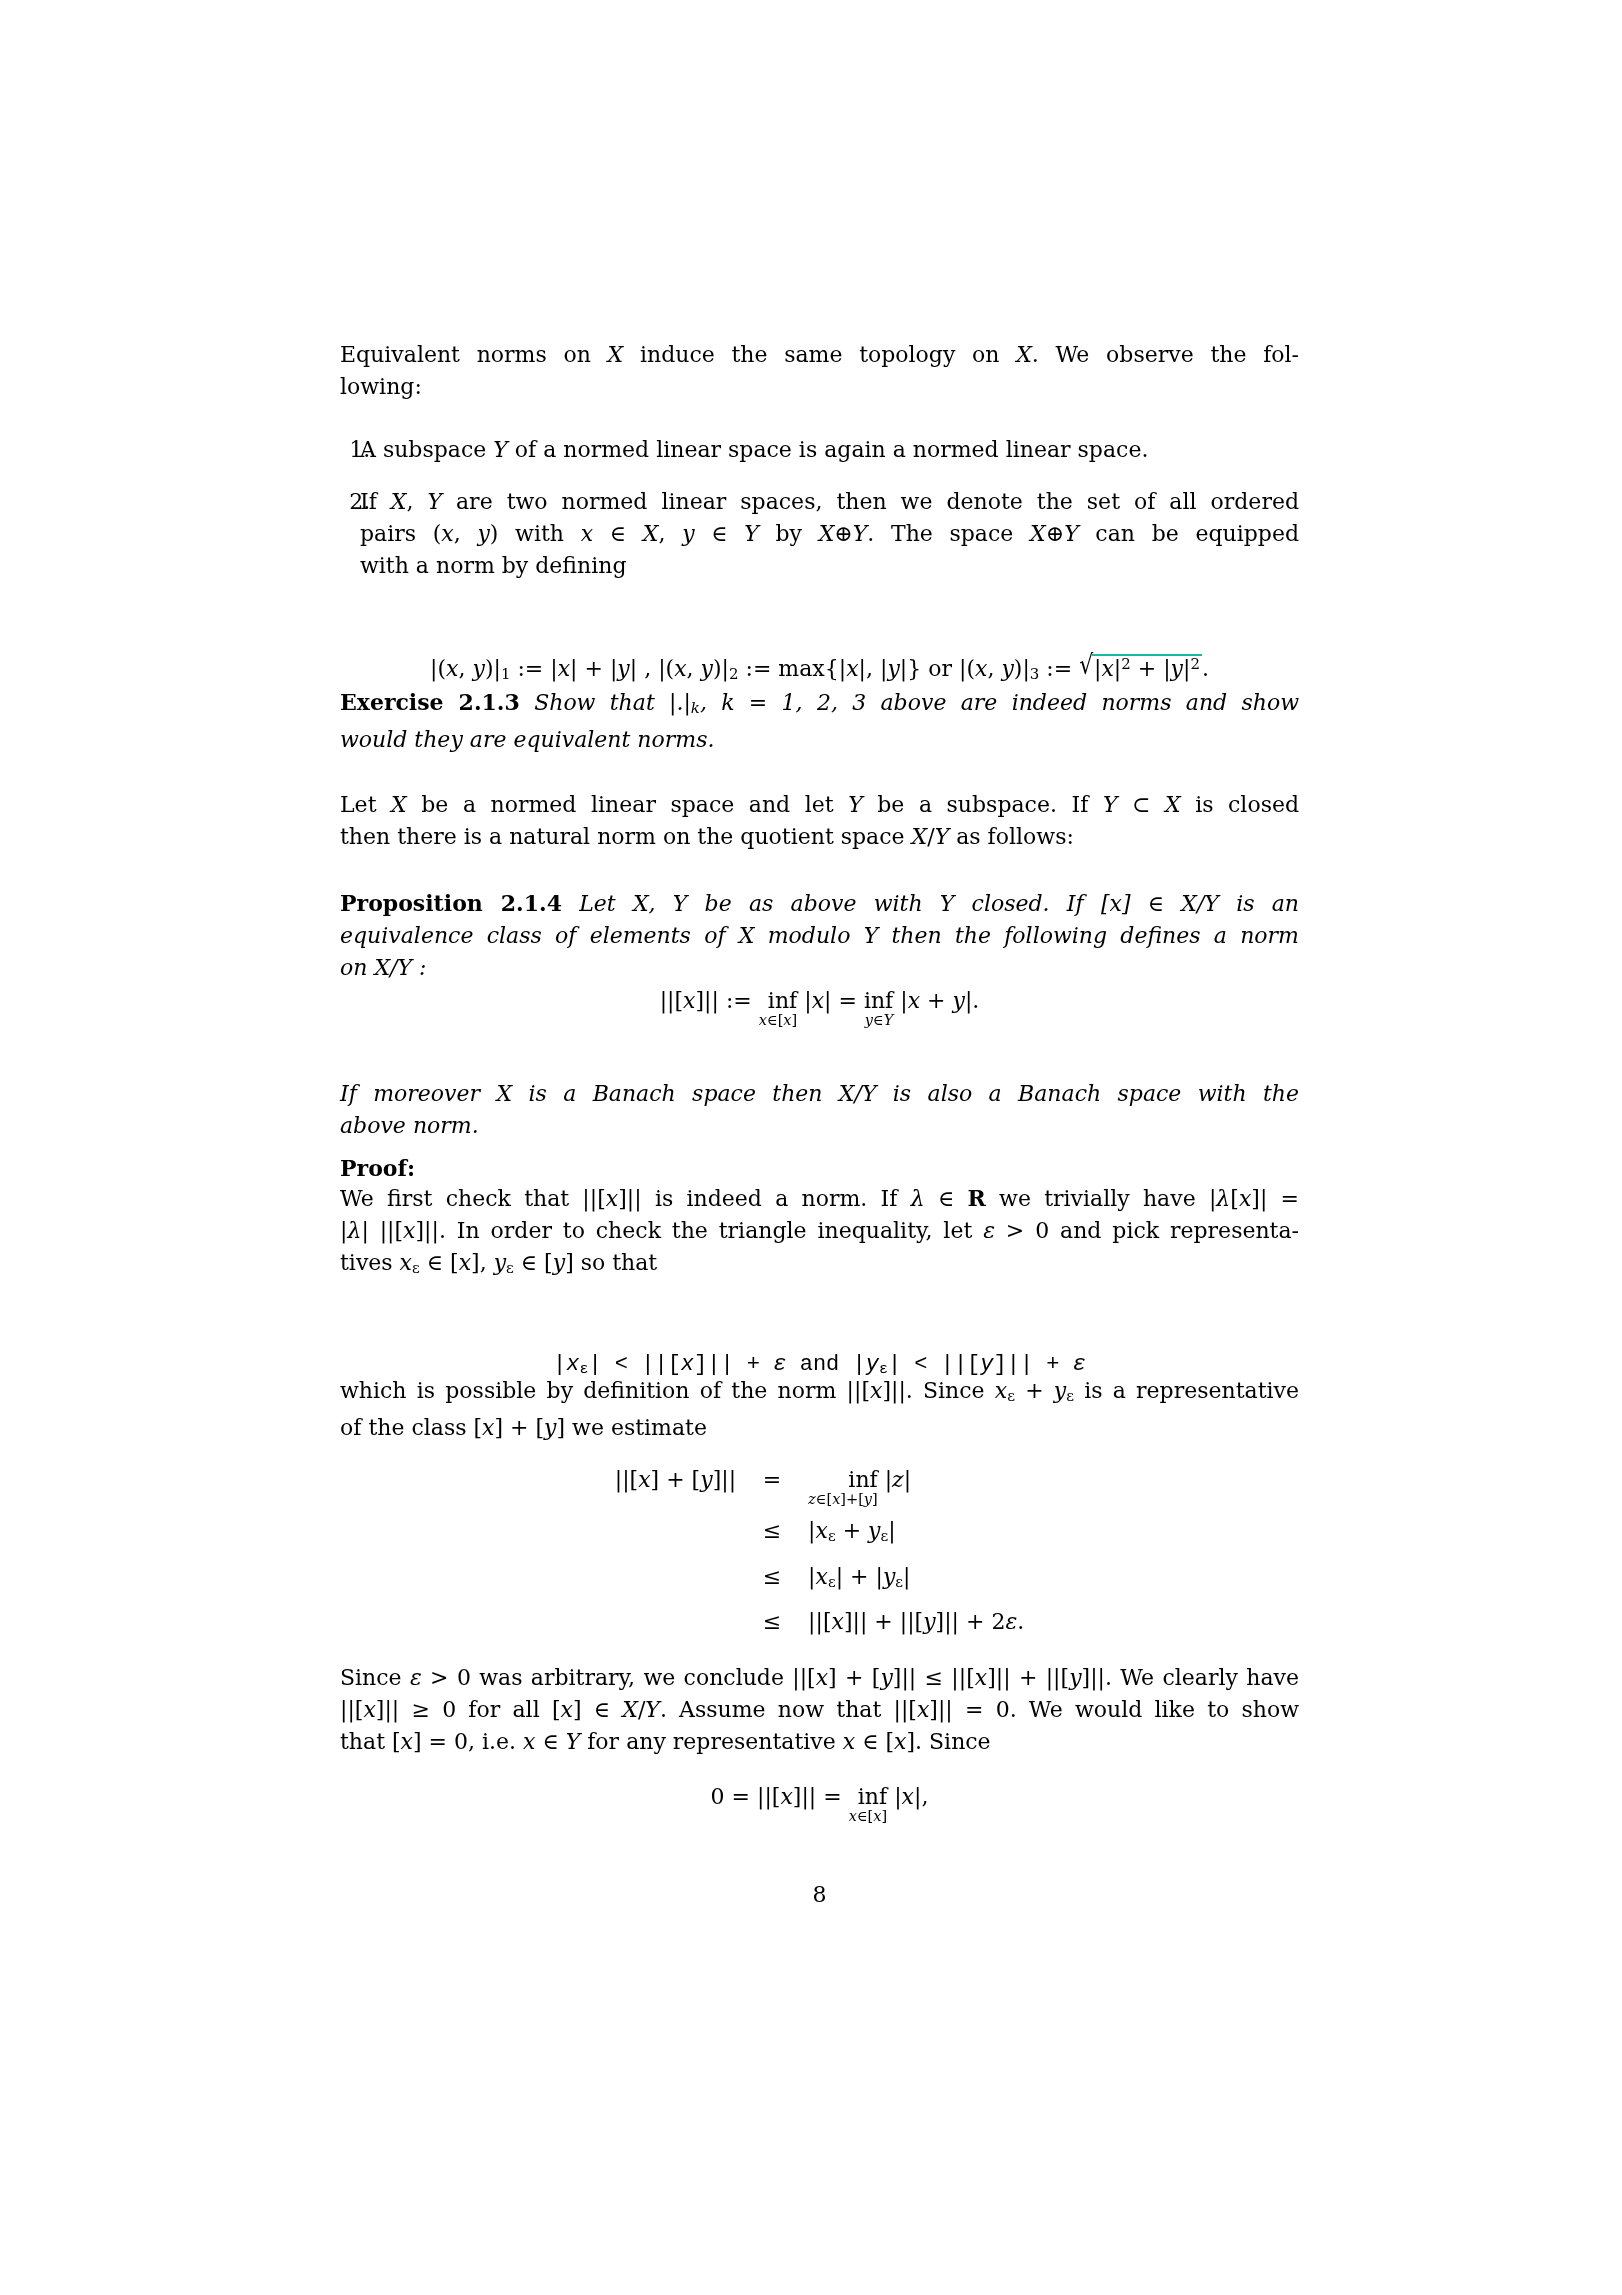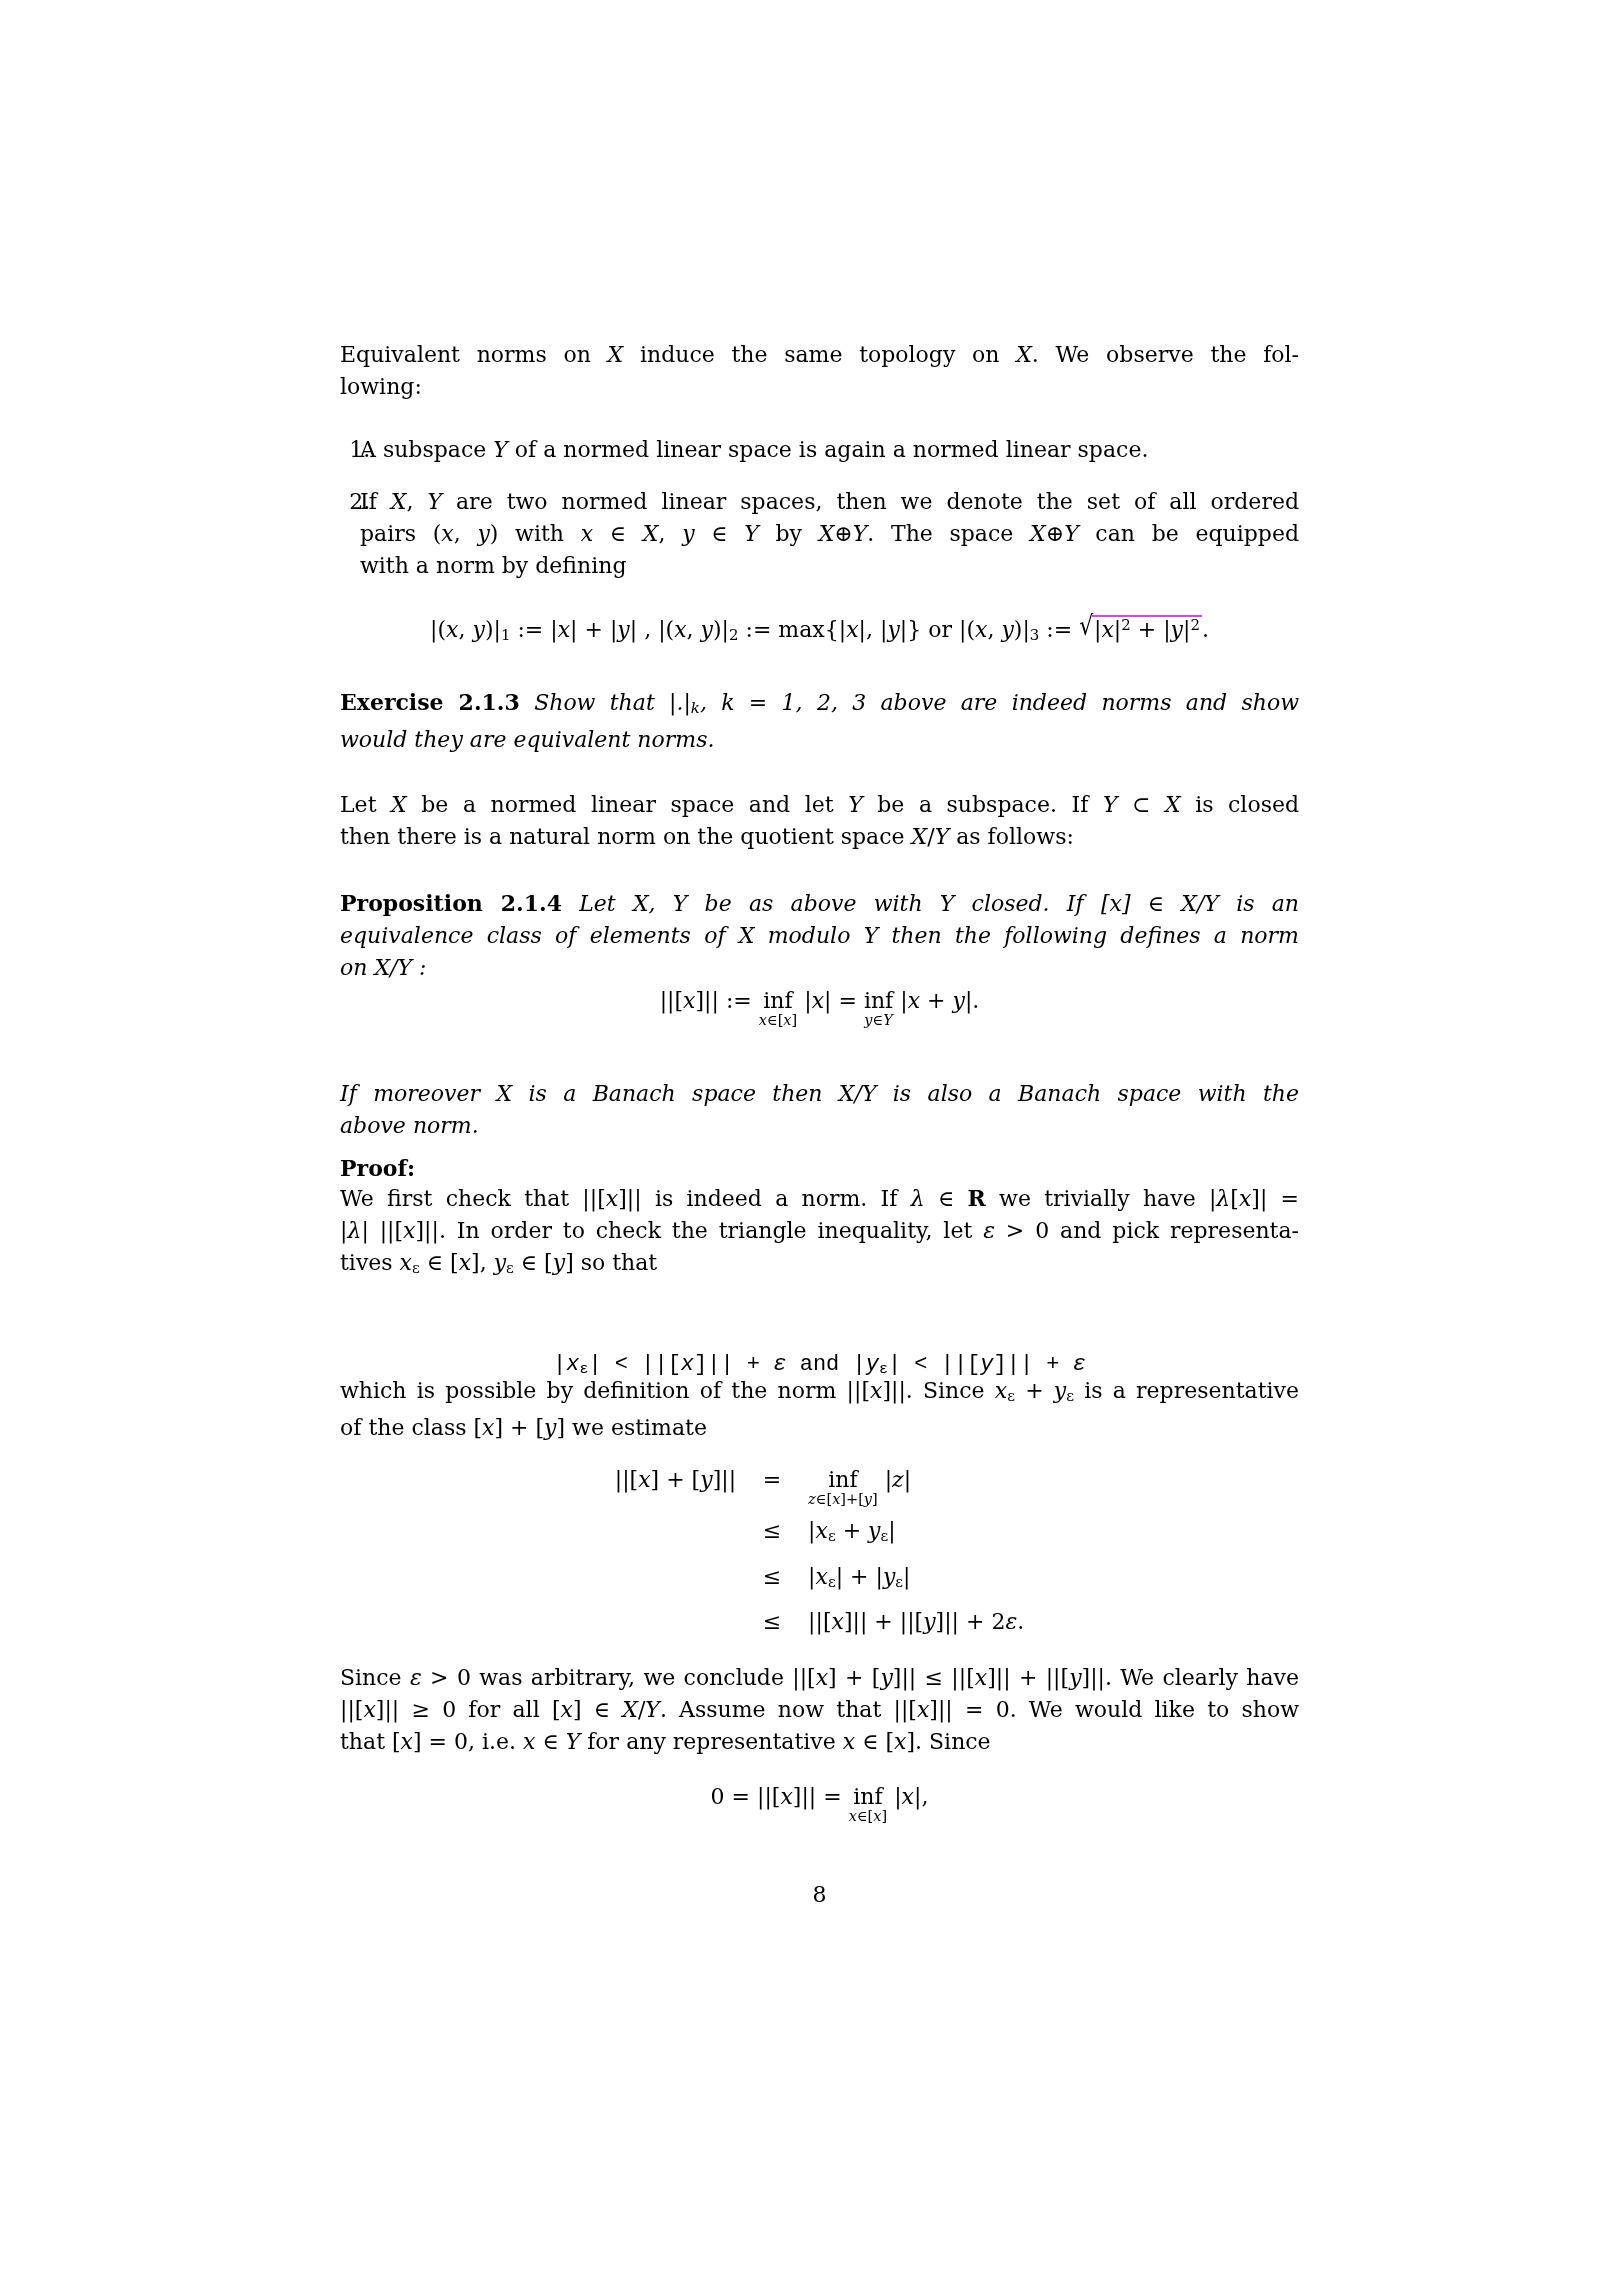--- a/index.html
+++ b/index.html
@@ -10,25 +10,25 @@
   .content{position:absolute;left:340px;top:0;width:959px;font-size:22px;line-height:32px;}
   .block{position:absolute;left:0;width:100%;}
   .line{min-height:32px;}
   .jl{text-align:justify;text-align-last:justify;}
   .it{font-style:italic}
   .bd{font-weight:700;font-style:normal}
   .itblock{font-style:italic}
   .sb{font-size:68%;vertical-align:-0.2em}
   .sp{font-size:68%;vertical-align:0.5em}
   .display{text-align:center;}
-  .stack{display:inline-flex;flex-direction:column;align-items:center;vertical-align:baseline;line-height:1.15;}
+  .stack{display:inline-flex;flex-direction:column;align-items:flex-end;vertical-align:baseline;line-height:1.15;}
   .stack .bot{font-size:66%;line-height:1;}
   .radwrap{white-space:nowrap;}
   .rad{display:inline-block;transform:scaleY(1.22);transform-origin:80% 100%;margin-right:-1.3px;}
-  .sqrt{display:inline-block;border-top:2px solid #d946ef;padding:0 2px;line-height:1.2;}
+  .sqrt{display:inline-block;border-top:2px solid #14b8a6;padding:0 2px;line-height:1.2;margin-top:40px;}
   .align{display:grid;grid-template-columns:auto 72px auto;justify-content:center;align-items:baseline;}
   .align .lhs{text-align:right}
   .align .rel{text-align:center}
   .align .rhs{text-align:left}
   .align .cell:nth-child(n+4){margin-top:8.5px;}
   .item{position:relative;}
   .ilabel{position:absolute;left:9.2px;top:0;}
   .itext{margin-left:20px;}
   .footer{position:absolute;left:340px;top:1882px;width:959px;text-align:center;font-size:22px;}
 </style>

